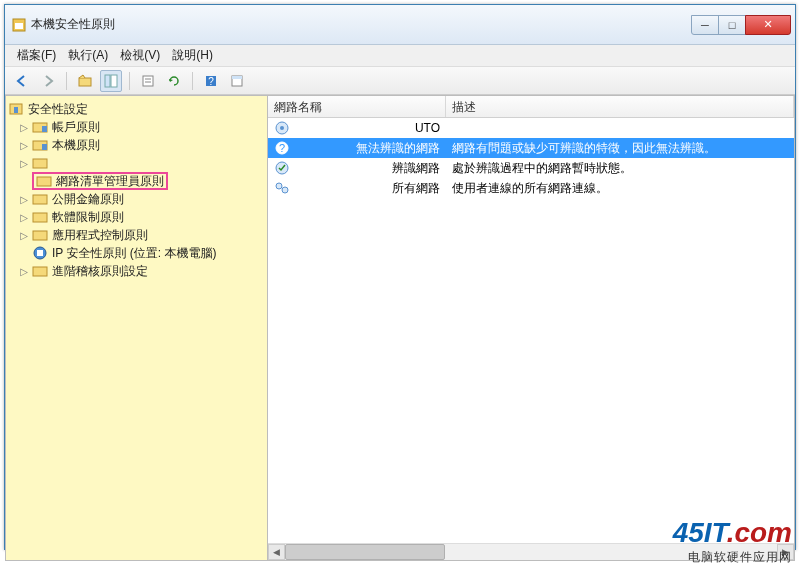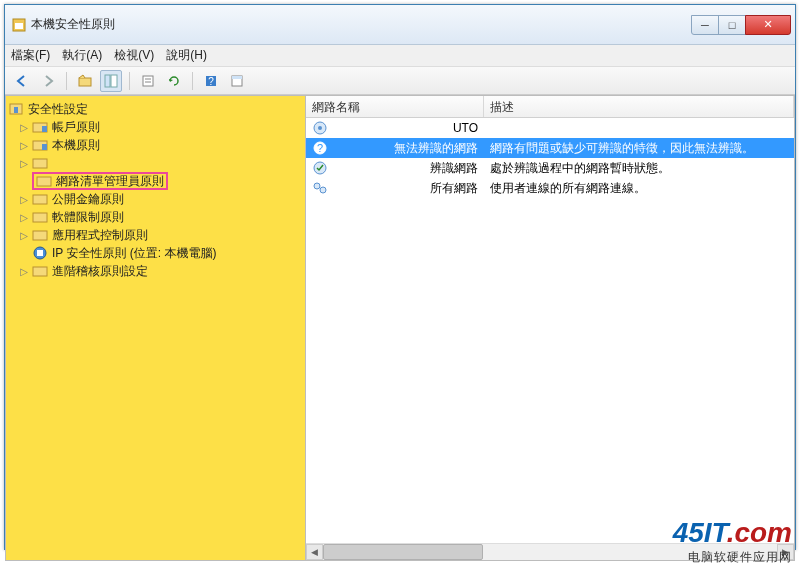--- a/index.html
+++ b/index.html
@@ -40,21 +40,21 @@
   font-size: 11px;
   color: #333;
 }
 .winbtn.min { border-radius: 0 0 0 3px; }
 .winbtn.close { background: linear-gradient(#f07878,#d43a2e); color:#fff; border-color:#a02020; border-radius:0 0 3px 0; width: 46px; }
 .menubar {
   height: 22px;
   background: #f0f0f0;
   display: flex;
   align-items: center;
-  padding: 0 6px;
+  padding: 0 12px;
   gap: 12px;
   border-bottom: 1px solid #ddd;
 }
 .menuitem { color: #222; cursor: default; }
 .toolbar {
   height: 28px;
   background: linear-gradient(#f9f9f9,#ececec);
   display: flex;
   align-items: center;
   padding: 0 6px;
@@ -69,23 +69,23 @@
 }
 .tbbtn.pressed { border-color: #a0b8d0; background: #d8e6f4; }
 .tbsep { width: 1px; height: 18px; background: #ccc; margin: 0 3px; }
 .content {
   display: flex;
   height: calc(100% - 78px);
   border: 1px solid #bcbcbc;
   margin: 0 0 0 0;
 }
 .tree {
-  width: 300px;
+  width: 262px;
   border-right: 1px solid #bcbcbc;
-  background: #fde047;
+  background: #fef9c3;
   padding: 4px 2px;
   overflow: hidden;
 }
 .tree-row {
   display: flex;
   align-items: center;
   height: 18px;
   white-space: nowrap;
   padding-right: 4px;
 }

